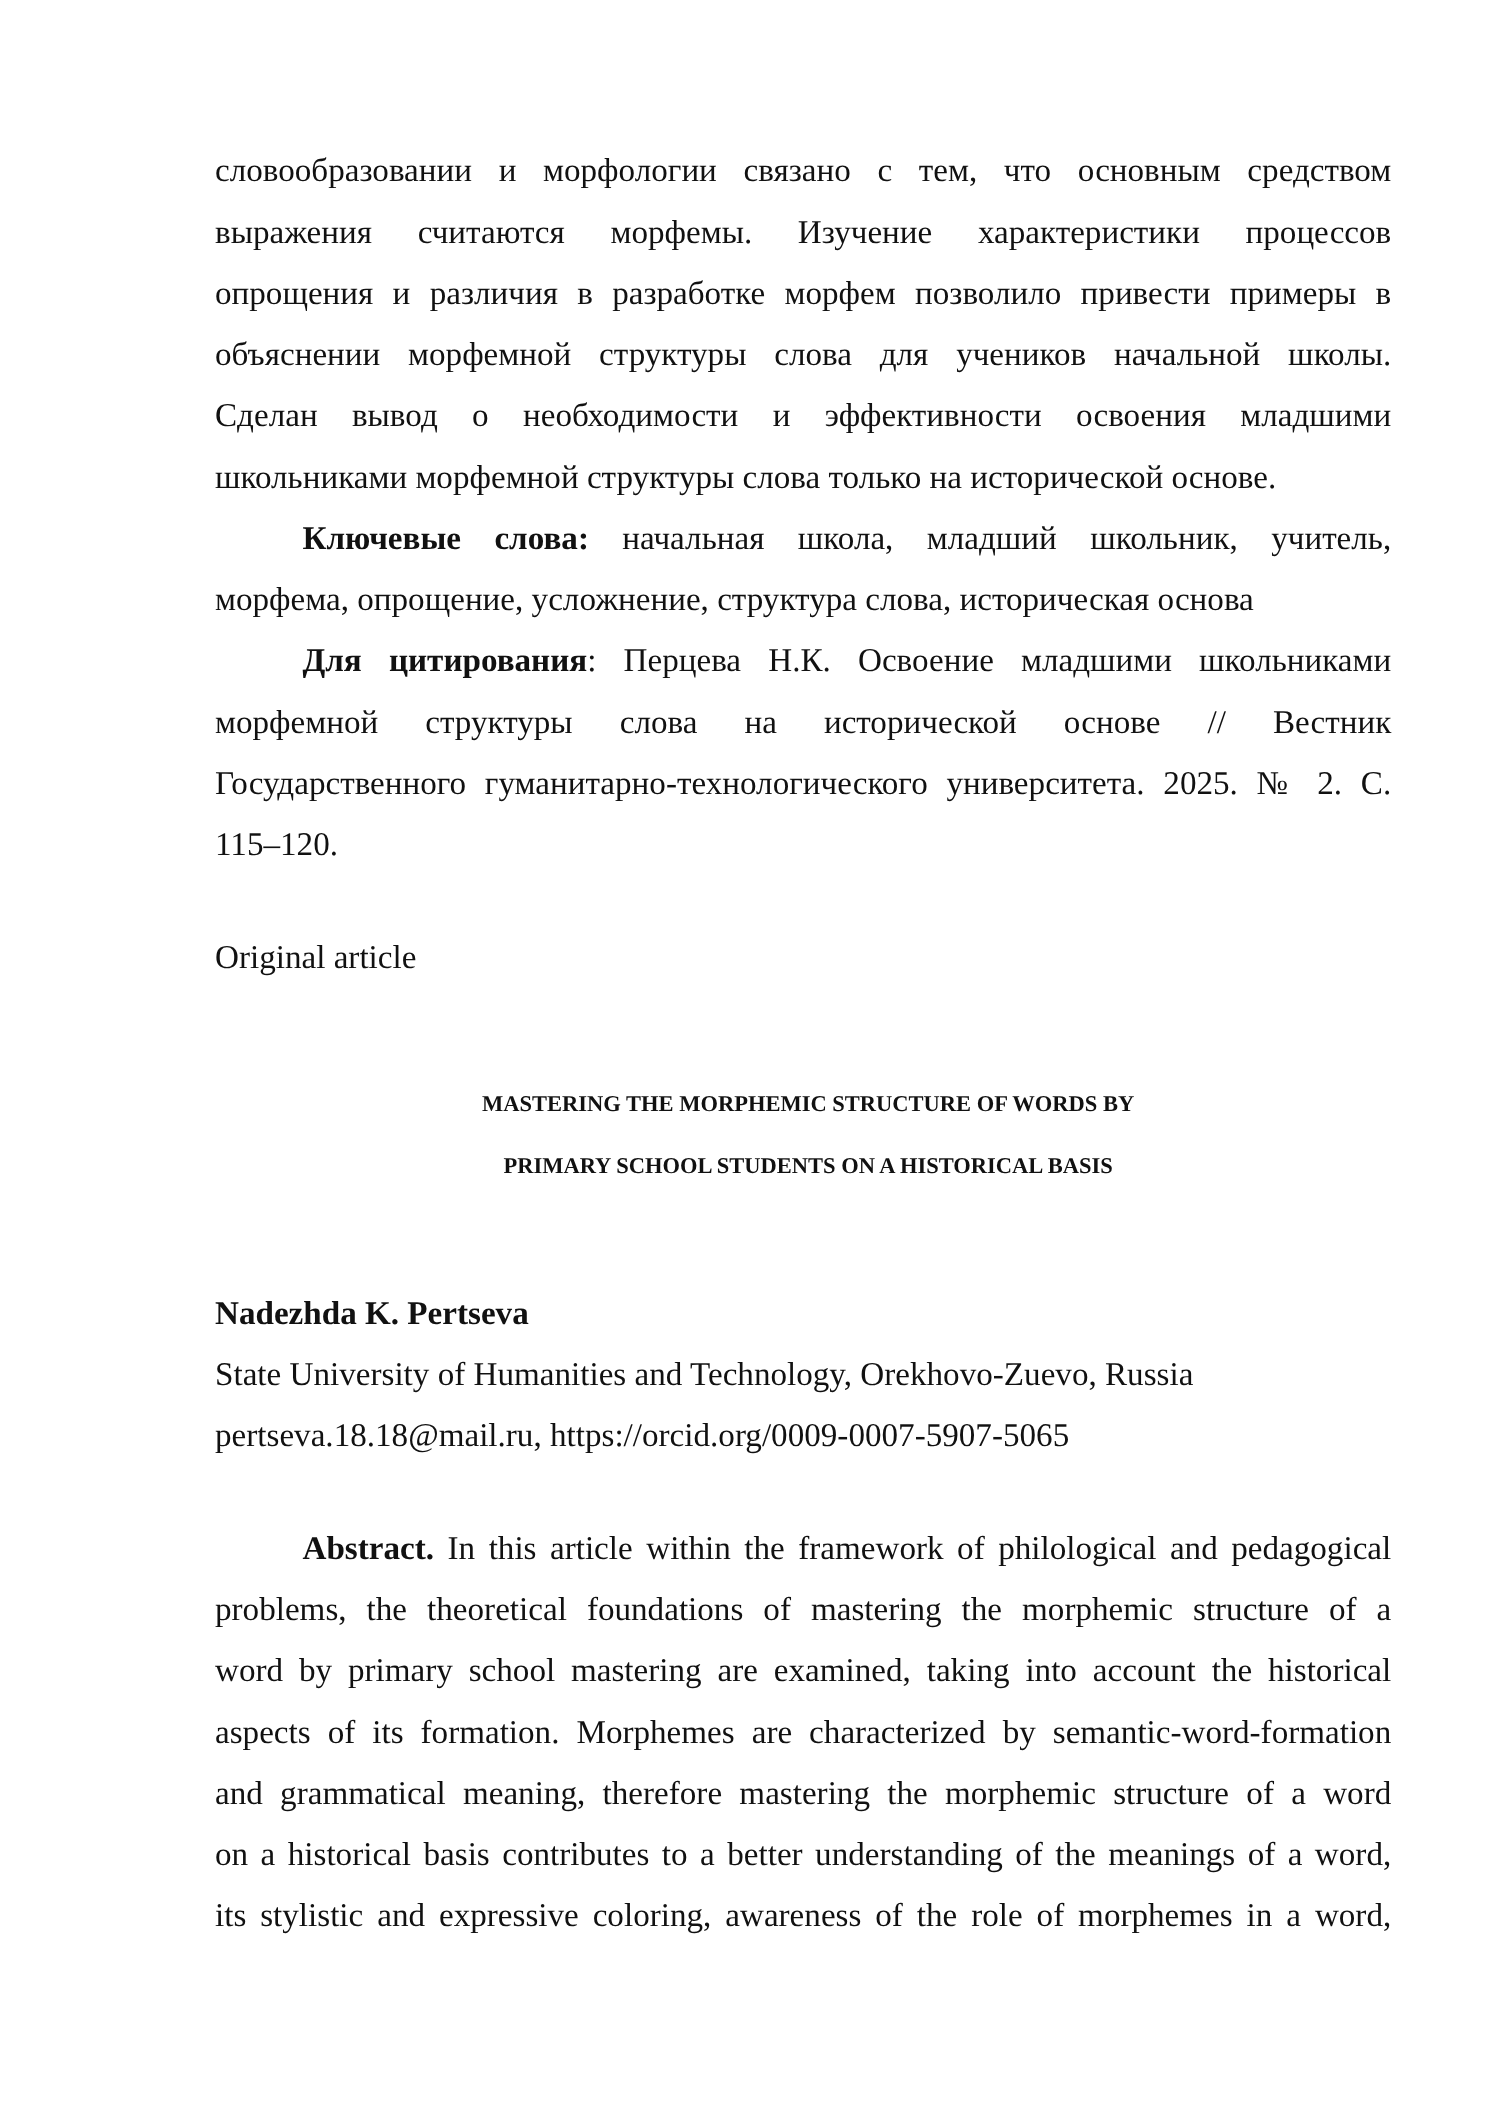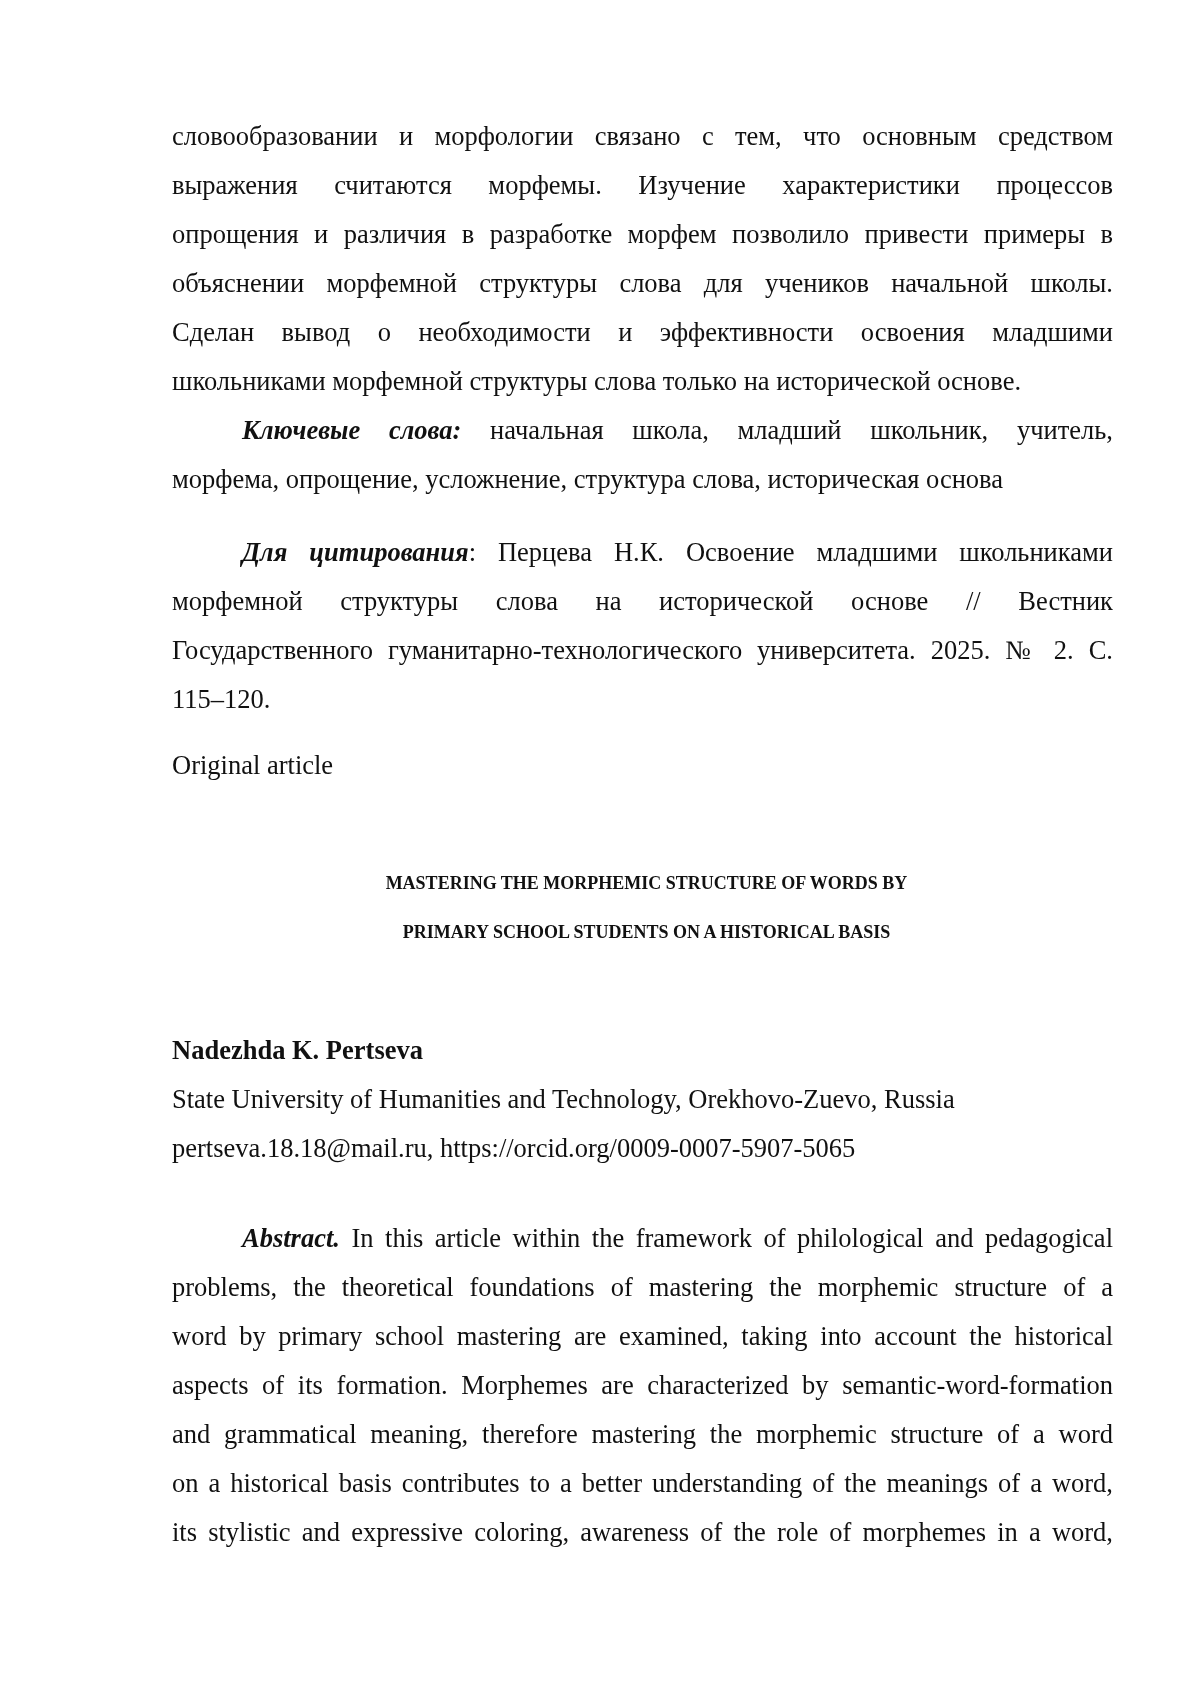--- a/index.html
+++ b/index.html
@@ -36,21 +36,20 @@
       overflow: visible;
     }
     .line.last {
       text-align-last: left;
     }
     .indent {
       padding-left: 70px;
     }
     .bi {
       font-weight: bold;
-      font-style: italic;
     }
     .b {
       font-weight: bold;
     }
     .title {
       position: absolute;
       left: 176px;
       width: 941px;
       font-size: 18px;
       line-height: 50px;
@@ -78,21 +77,21 @@
     <span class="line">объяснении морфемной структуры слова для учеников начальной школы.</span>
     <span class="line">Сделан вывод о необходимости и эффективности освоения младшими</span>
     <span class="line last">школьниками морфемной структуры слова только на исторической основе.</span>
   </div>
 
   <div class="block" style="top:406px;">
     <span class="line indent"><span class="bi">Ключевые слова:</span><span> начальная школа, младший школьник, учитель,</span></span>
     <span class="line last">морфема, опрощение, усложнение, структура слова, историческая основа</span>
   </div>
 
-  <div class="block" style="top:528px;">
+  <div class="block" style="top:504px;">
     <span class="line indent"><span class="bi">Для цитирования</span><span>: Перцева Н.К. Освоение младшими школьниками</span></span>
     <span class="line">морфемной структуры слова на исторической основе // Вестник</span>
     <span class="line">Государственного гуманитарно-технологического университета. 2025. № 2. С.</span>
     <span class="line last">115–120.</span>
   </div>
 
   <div class="block plain" style="top:741px;">
     <span class="line">Original article</span>
   </div>
 

